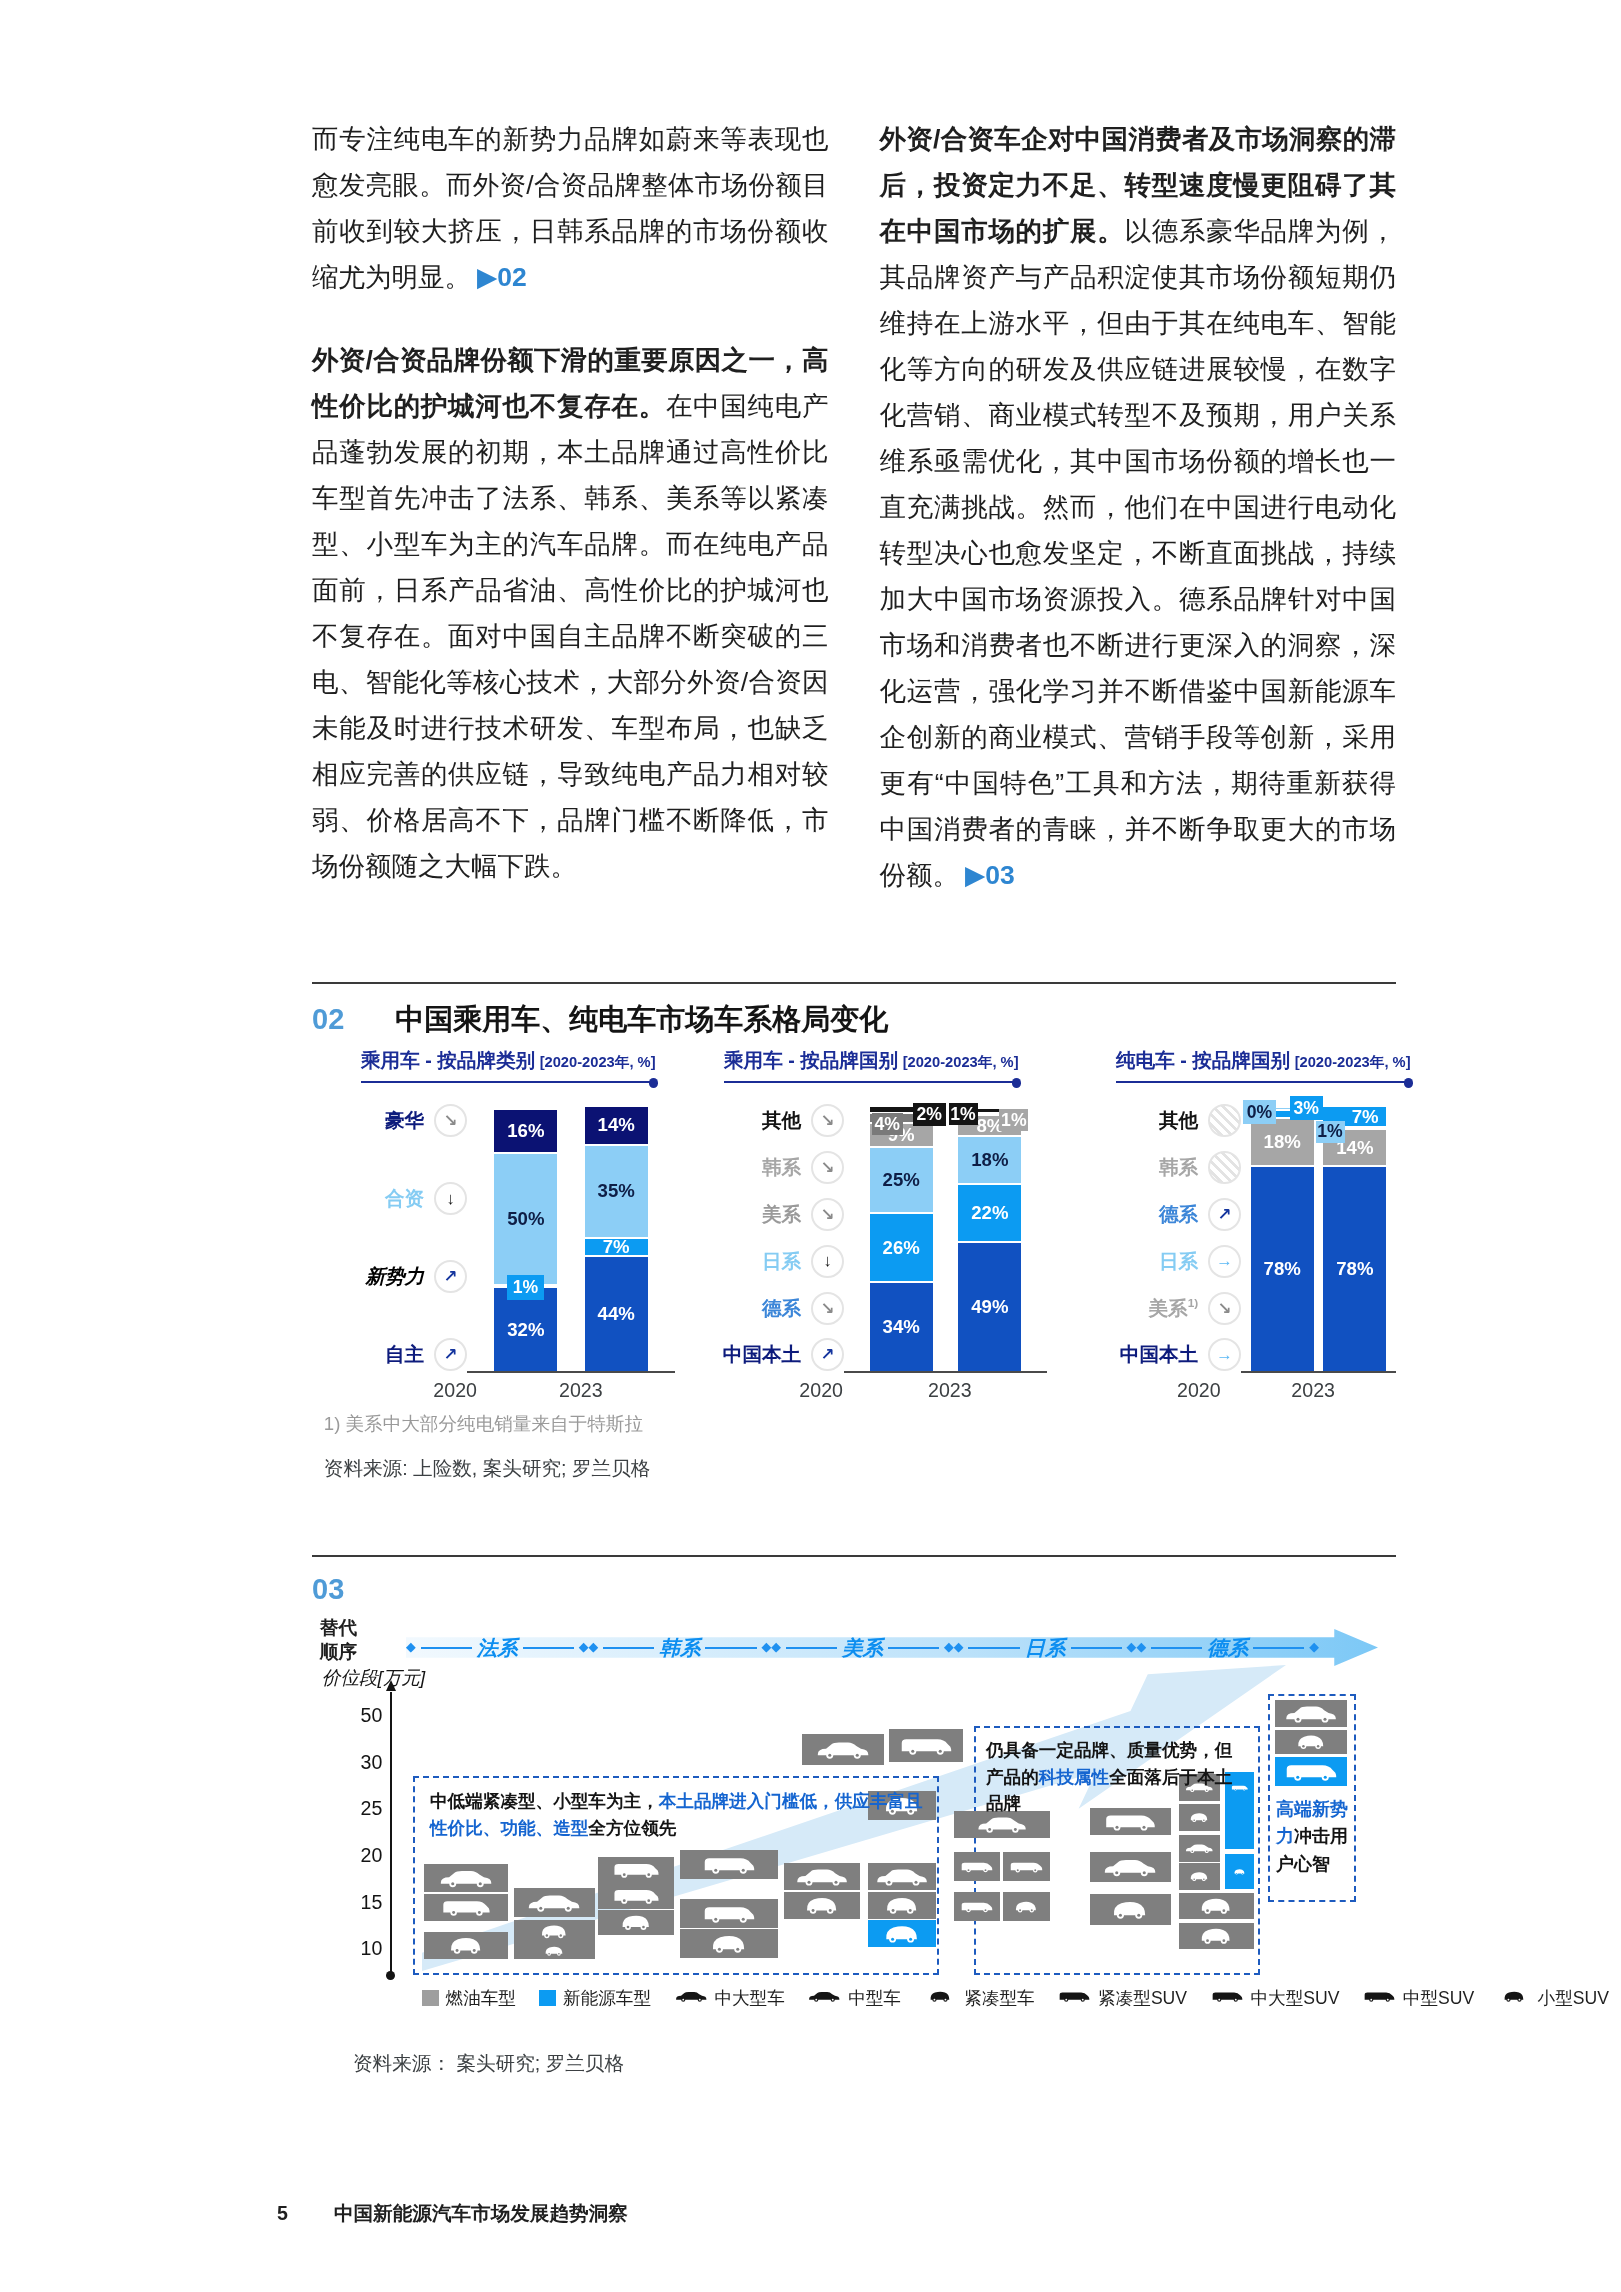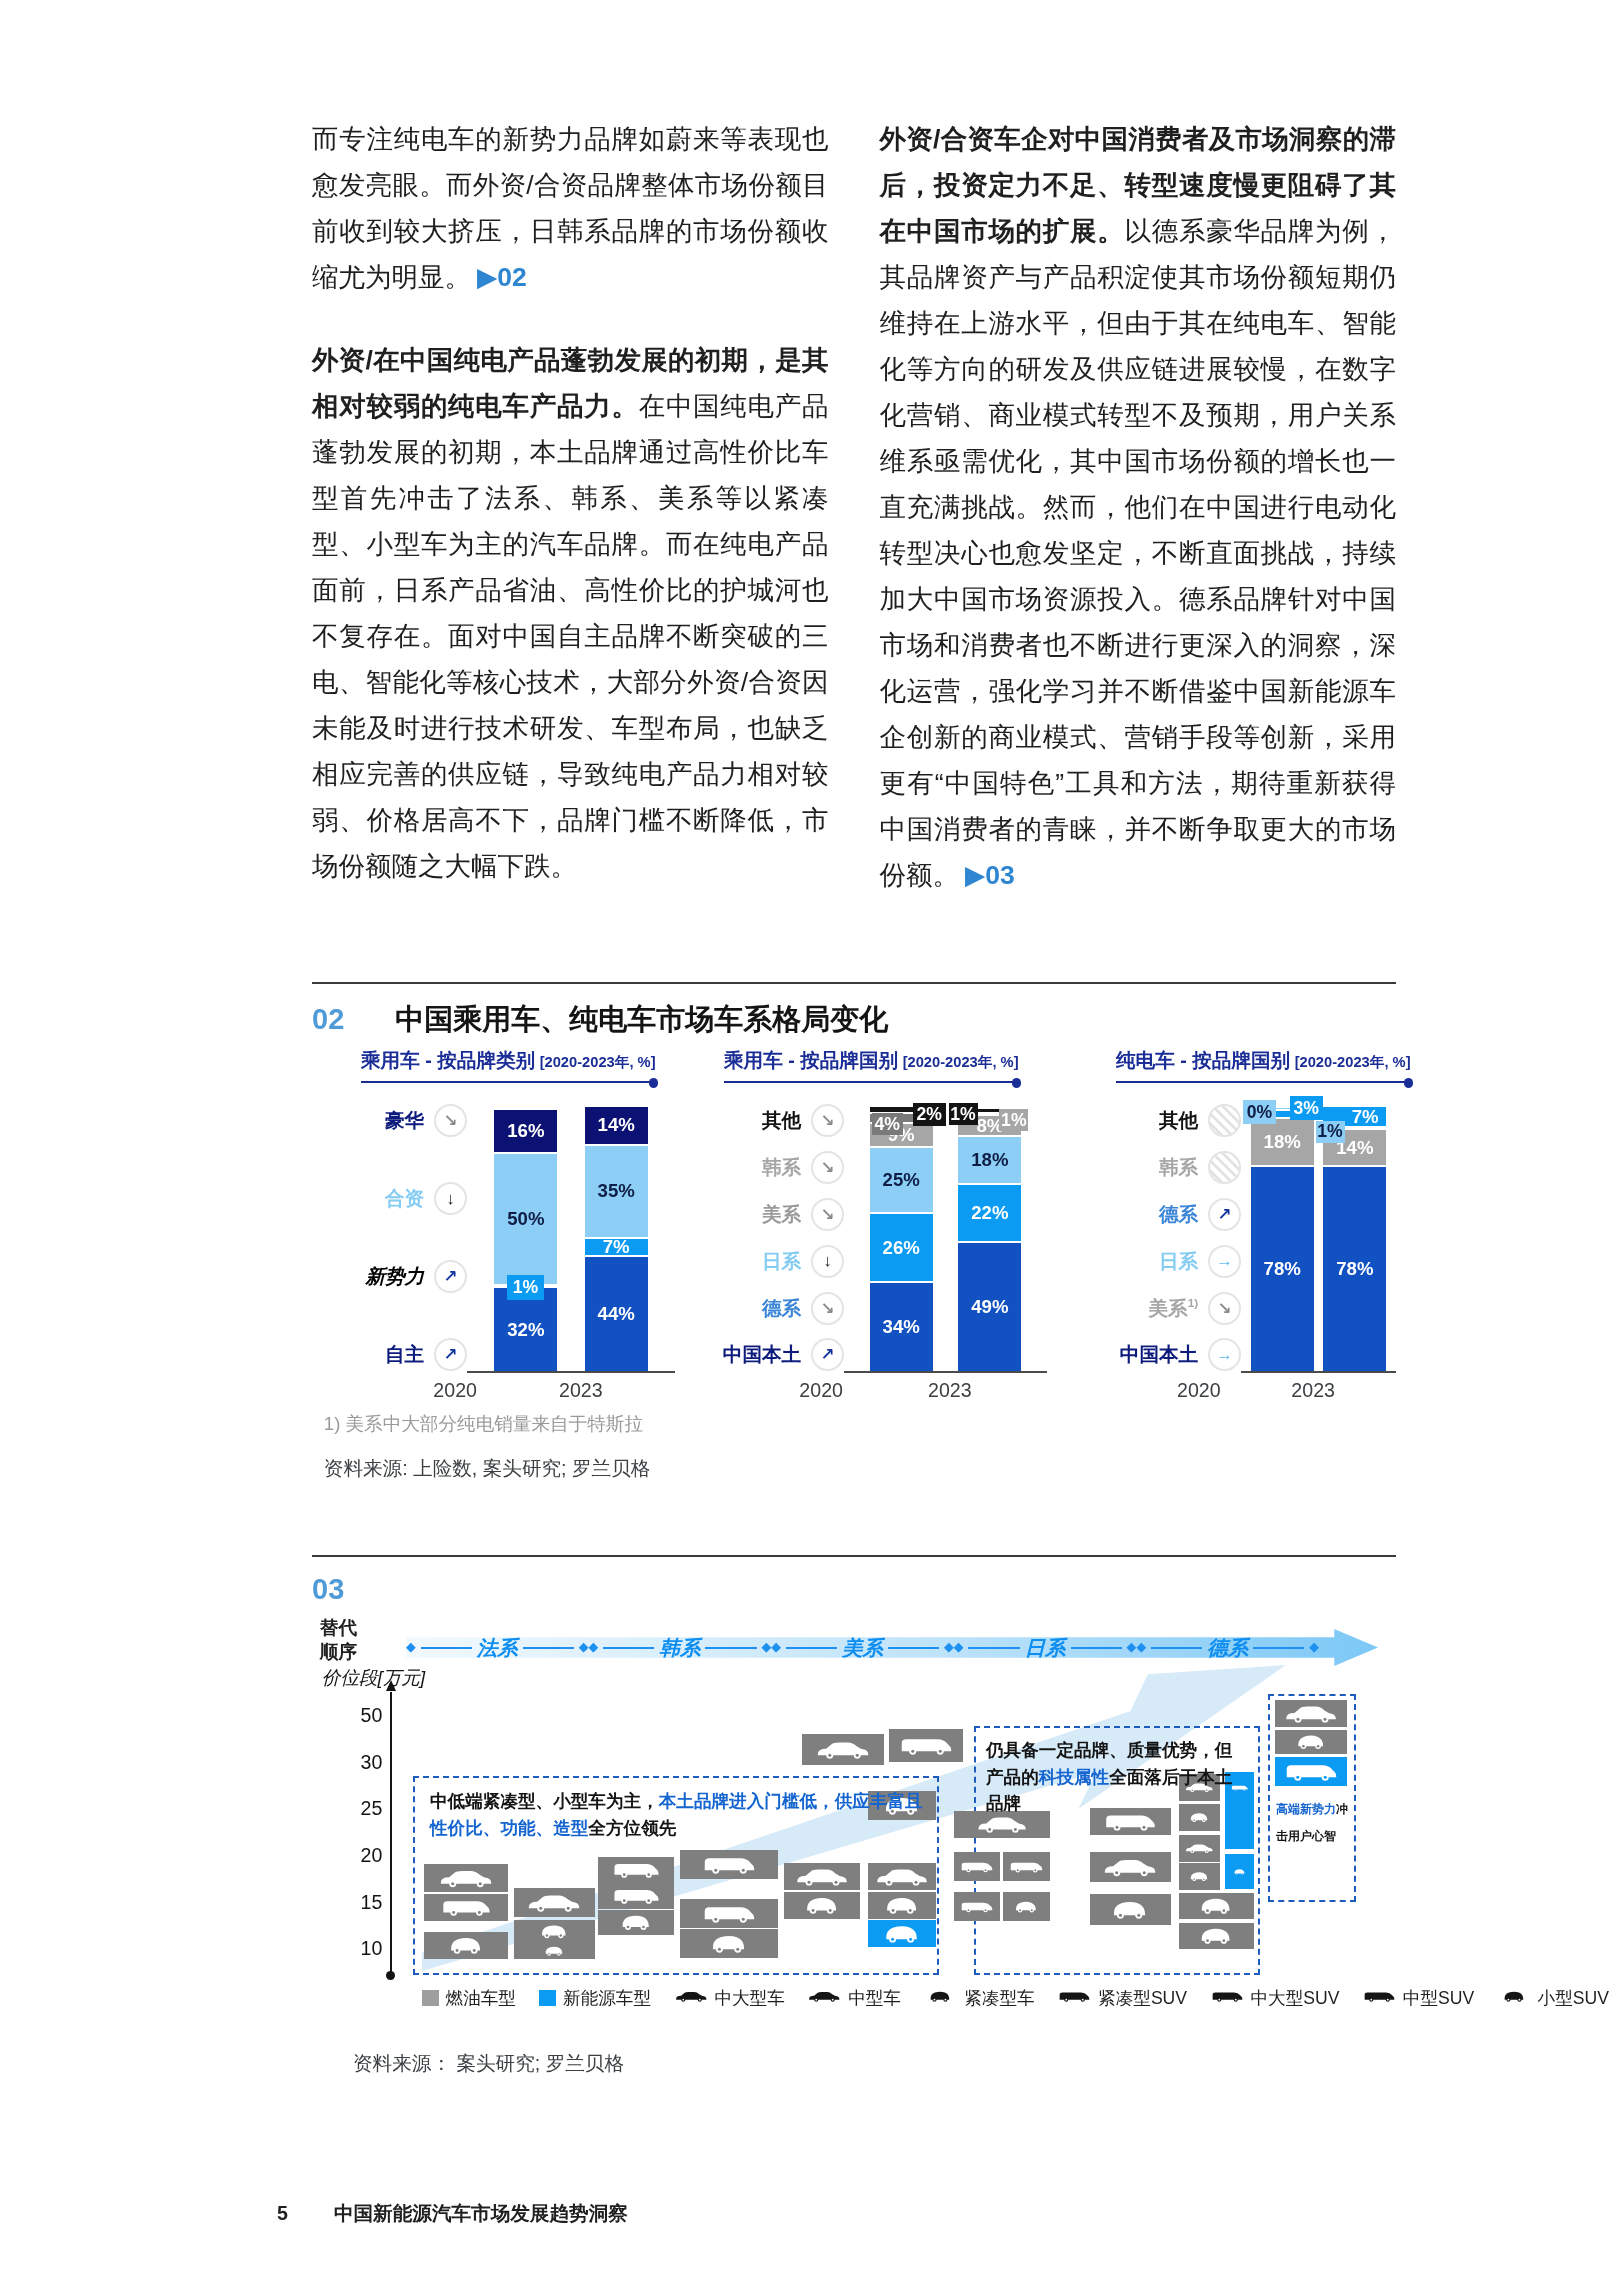--- a/index.html
+++ b/index.html
@@ -76,21 +76,21 @@
   .footer .ft{font-size:19.6px;font-weight:700;margin-left:11px;}
 </style>
 </head>
 <body>
 
 <div class="page">
 
   <div class="columns">
     <div class="col">
       <p><span>而专注纯电车的新势力品牌如蔚来等表现也愈发亮眼。而外资/合资品牌整体市场份额目前收到较大挤压，日韩系品牌的市场份额收缩尤为明显。</span><span class="seclink">▶02</span></p>
-      <p><span class="bold">外资/在中国纯电产品蓬勃发展的初期，是其相对较弱的纯电车产品力。</span><span>在中国纯电产品蓬勃发展的初期，本土品牌通过高性价比车型首先冲击了法系、韩系、美系等以紧凑型、小型车为主的汽车品牌。而在纯电产品面前，日系产品省油、高性价比的护城河也不复存在。面对中国自主品牌不断突破的三电、智能化等核心技术，大部分外资/合资因未能及时进行技术研发、车型布局，也缺乏相应完善的供应链，导致纯电产品力相对较弱、价格居高不下，品牌门槛不断降低，市场份额随之大幅下跌。</span></p>
+      <p><span class="bold">外资/合资品牌份额下滑的重要原因之一，高性价比的护城河也不复存在。</span><span>在中国纯电产品蓬勃发展的初期，本土品牌通过高性价比车型首先冲击了法系、韩系、美系等以紧凑型、小型车为主的汽车品牌。而在纯电产品面前，日系产品省油、高性价比的护城河也不复存在。面对中国自主品牌不断突破的三电、智能化等核心技术，大部分外资/合资因未能及时进行技术研发、车型布局，也缺乏相应完善的供应链，导致纯电产品力相对较弱、价格居高不下，品牌门槛不断降低，市场份额随之大幅下跌。</span></p>
     </div>
     <div class="col">
       <p><span class="bold">外资/合资车企对中国消费者及市场洞察的滞后，投资定力不足、转型速度慢更阻碍了其在中国市场的扩展。</span><span>以德系豪华品牌为例，其品牌资产与产品积淀使其市场份额短期仍维持在上游水平，但由于其在纯电车、智能化等方向的研发及供应链进展较慢，在数字化营销、商业模式转型不及预期，用户关系维系亟需优化，其中国市场份额的增长也一直充满挑战。然而，他们在中国进行电动化转型决心也愈发坚定，不断直面挑战，持续加大中国市场资源投入。德系品牌针对中国市场和消费者也不断进行更深入的洞察，深化运营，强化学习并不断借鉴中国新能源车企创新的商业模式、营销手段等创新，采用更有“中国特色”工具和方法，期待重新获得中国消费者的青睐，并不断争取更大的市场份额。</span><span class="seclink">▶03</span></p>
     </div>
   </div>
 
   <div class="section" style="top:982px;height:573px;">
     <div class="sec-rule"></div>
     <div class="sec-head">
       <span class="sec-num">02</span>
@@ -658,21 +658,21 @@
             <path d="M3 18 V9 Q3 5 8 5 H42 Q49 5 53 10 L56 13 Q57 15 57 18 Z" fill="#ffffff"></path>
             <circle cx="15" cy="18" r="3.8" fill="#ffffff"></circle>
             <circle cx="45" cy="18" r="3.8" fill="#ffffff"></circle>
             <circle cx="15" cy="18" r="1.7" fill="#0C9BF2"></circle>
             <circle cx="45" cy="18" r="1.7" fill="#0C9BF2"></circle>
           </svg>
         </div>
       </div>
     <div class="boxtext" style="left:118px;top:233px;width:495px;"><span class="pk">中低端紧凑型、小型车为主，</span><span class="pb">本土品牌进入门槛低，供应丰富且性价比、功能、造型</span><span class="pk">全方位领先</span></div>
     <div class="boxtext" style="left:674px;top:182px;width:261px;"><span class="pk">仍具备一定品牌、质量优势，但产品的</span><span class="pb">科技属性</span><span class="pk">全面落后于本土品牌</span></div>
-    <div class="boxtext" style="left:964px;top:241px;width:74px;font-size:12px;line-height:27.4px;"><span class="pb">高端新势力</span><span class="pk">冲击用户心智</span></div>
+    <div class="boxtext" style="left:964px;top:241px;width:74px;font-size:18px;line-height:27.4px;"><span class="pb">高端新势力</span><span class="pk">冲击用户心智</span></div>
     <div class="legend" id="legend03">
         <div class="litem">
           <span class="swatch" style="background: rgb(158, 158, 158);"></span>
           <span>燃油车型</span>
         </div>
         <div class="litem">
           <span class="swatch" style="background: rgb(12, 155, 242);"></span>
           <span>新能源车型</span>
         </div>
         <div class="litem">

